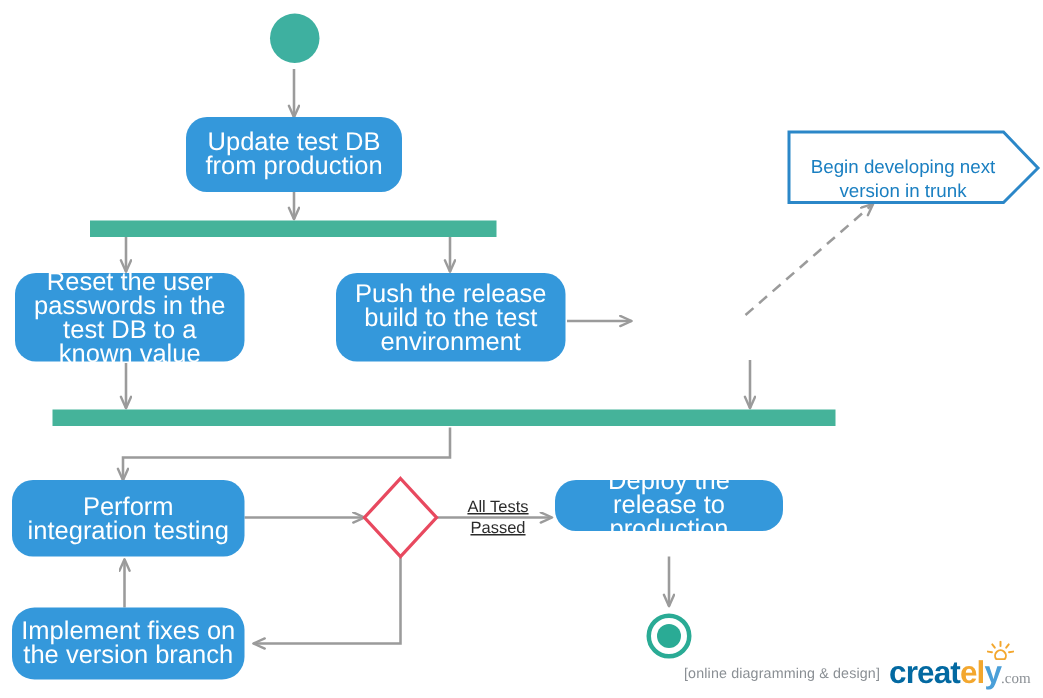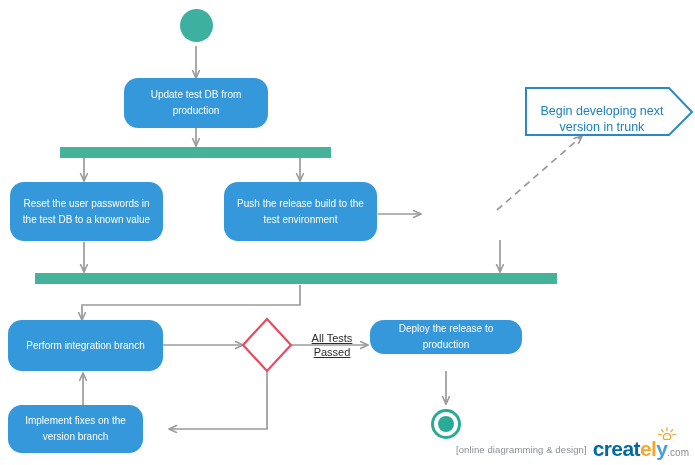--- a/index.html
+++ b/index.html
@@ -27,21 +27,21 @@
     box-sizing: border-box;
     display: flex;
     align-items: center;
     justify-content: center;
     text-align: center;
   }
   .action {
     background: #3498db;
     border-radius: 14px;
     color: #ffffff;
-    font-size: 10px;
+    font-size: 17px;
     line-height: 16px;
     padding: 2px 6px;
     align-items: center;
   }
   .signal {
     color: #1a7fc1;
     font-size: 12.5px;
     line-height: 16px;
     background: transparent;
   }
@@ -100,20 +100,21 @@
     line-height: 21px;
   }
   .wm-c1 { color: #0369a1; }
   .wm-c2 { color: #f3a72e; }
   .wm-c3 { color: #4a9fd8; }
   .wm-dot {
     font-size: 10px;
     font-weight: normal;
     color: #8a8f94;
     letter-spacing: 0;
+    font-family: Liberation Serif, serif;
   }
   .wm-bulb {
     position: absolute;
     top: -11px;
     left: 63px;
   }
 </style>
 </head>
 <body>
 
@@ -182,31 +183,31 @@
   </div>
 
 
   <div class="node signal" style="left:526px; top:88px; width:166px; height:47px;align-items:flex-end;">
     <span class="signal-text">Begin developing next version in trunk</span>
   </div>
 
   <div class="bar" style="left:35px; top:273px; width:522px; height:11px;"></div>
 
   <div class="node action" style="left:8px; top:320px; width:155px; height:51px;">
-    <span>Perform integration branch</span>
+    <span>Perform integration testing</span>
   </div>
 
   <div class="edge-label" style="left:296px; top:331px; width:72px;text-decoration:underline;">All Tests
 Passed</div>
 
   <div class="node action" style="left:370px; top:320px; width:152px; height:34px;">
     <span>Deploy the release to production</span>
   </div>
 
-  <div class="node action" style="left:8px; top:405px; width:135px; height:48px;">
+  <div class="node action" style="left:8px; top:405px; width:155px; height:48px;border-radius:15px;">
     <span>Implement fixes on the version branch</span>
   </div>
 
   <div class="end-outer" style="left:431px; top:409px; width:30px; height:30px;"></div>
   <div class="end-inner" style="left:438px; top:416px; width:16px; height:16px;"></div>
 
   <div class="watermark" style="left:456px; top:438px;">
     <span class="wm-tag">[online diagramming &amp; design]</span>
     <span class="wm-logo">
       <svg class="wm-bulb" width="22" height="14" viewBox="0 0 22 14">

